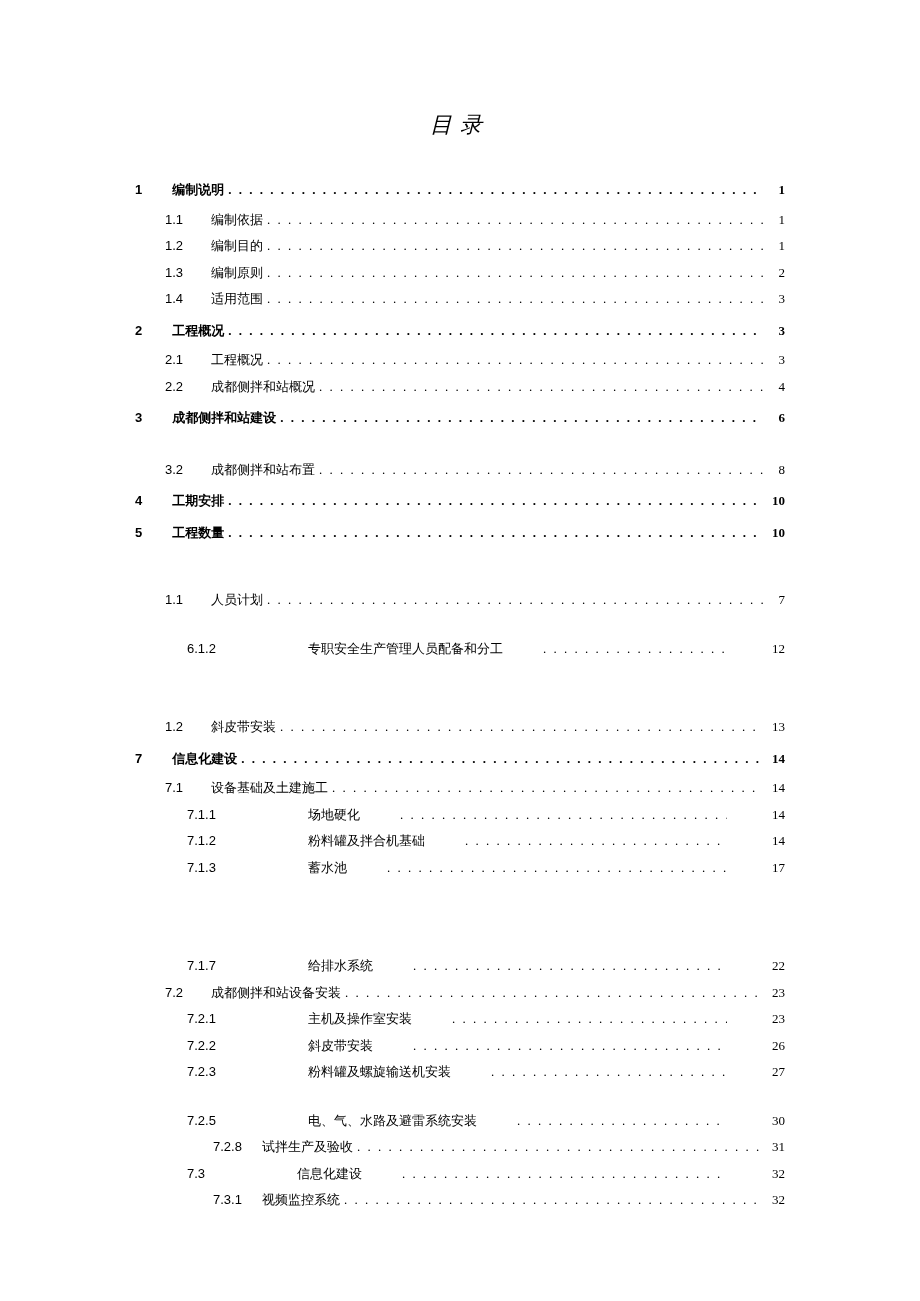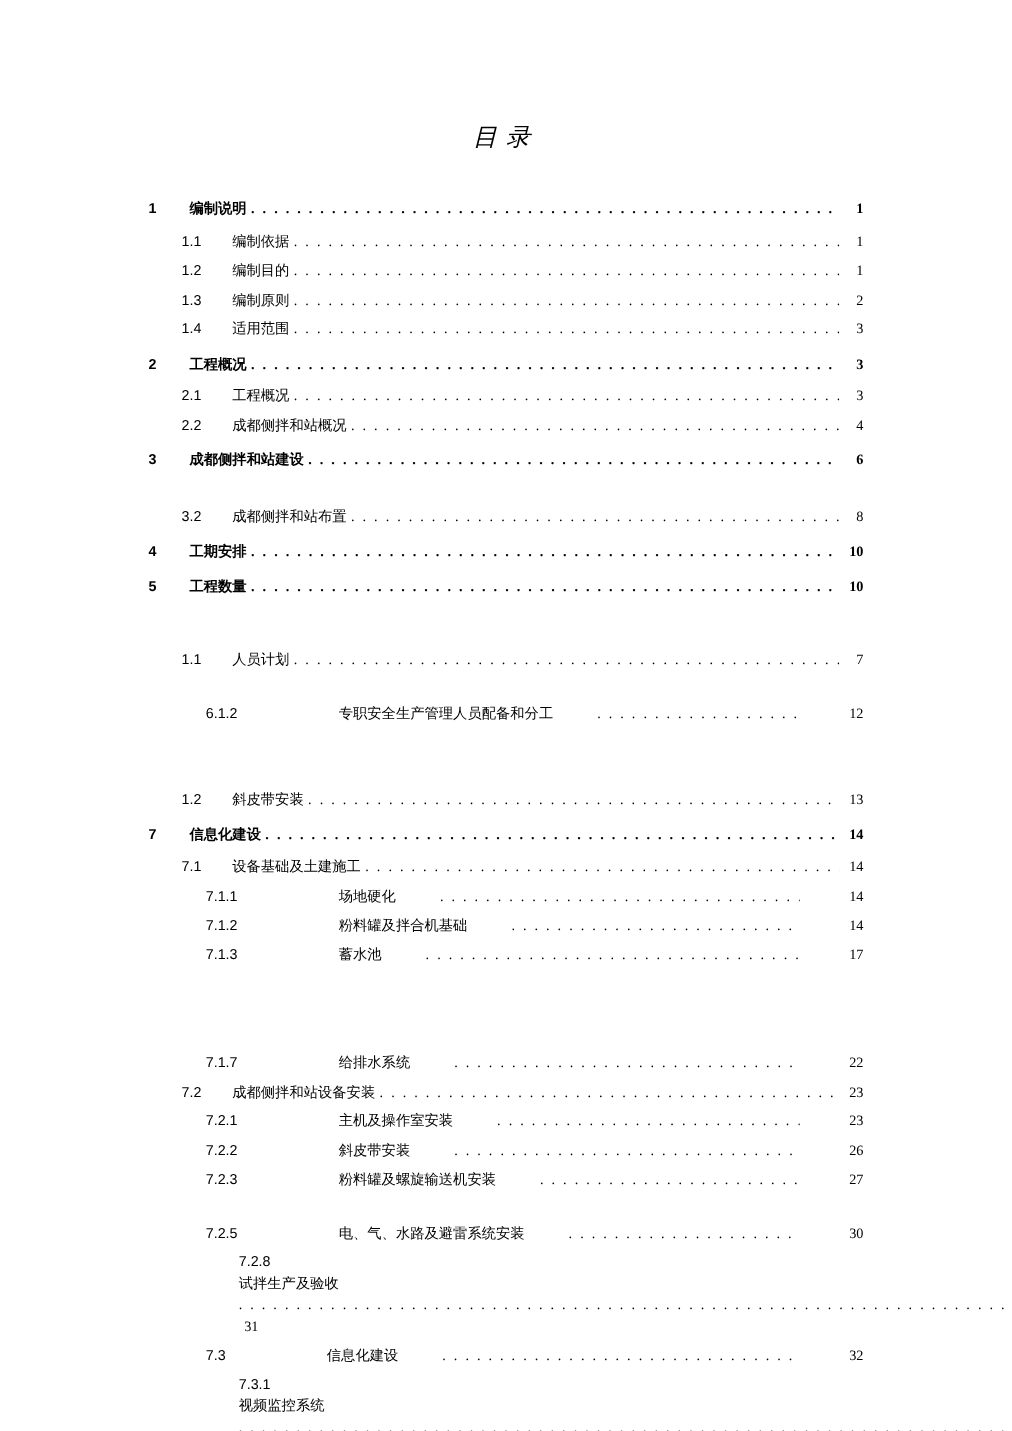--- a/index.html
+++ b/index.html
@@ -84,21 +84,20 @@
       font-weight: normal;
     }
     .level3 {
       padding-left: 52px;
       font-weight: normal;
       gap: 36px;
     }
     .level4 {
       padding-left: 78px;
       font-weight: normal;
-      flex-direction: column;
     }
     .level2 .toc-num,
     .level3 .toc-num,
     .level4 .toc-num {
       font-family: Arial, sans-serif;
     }
   </style>
 </head>
 <body>
 

